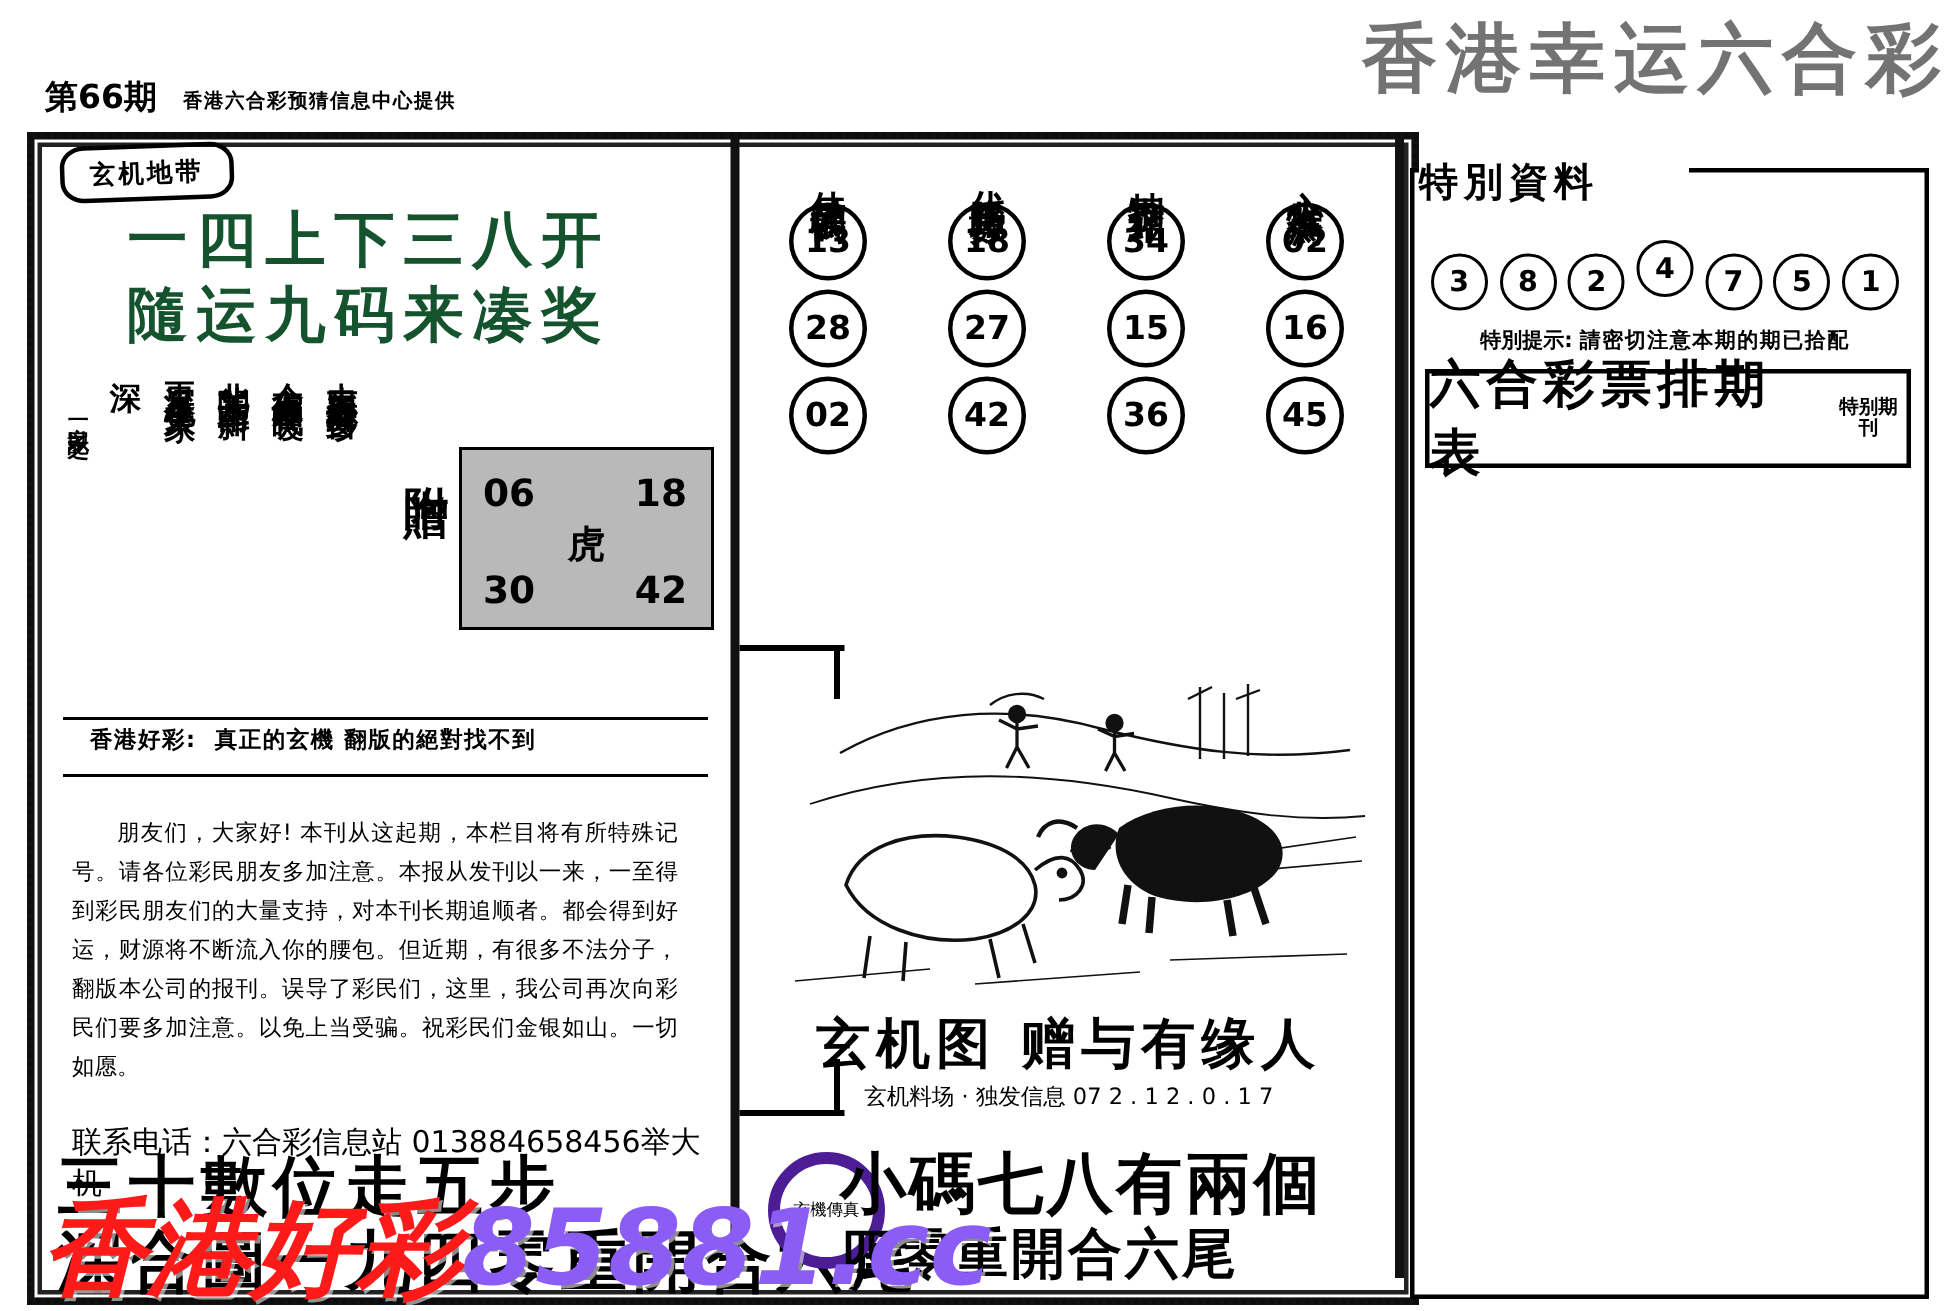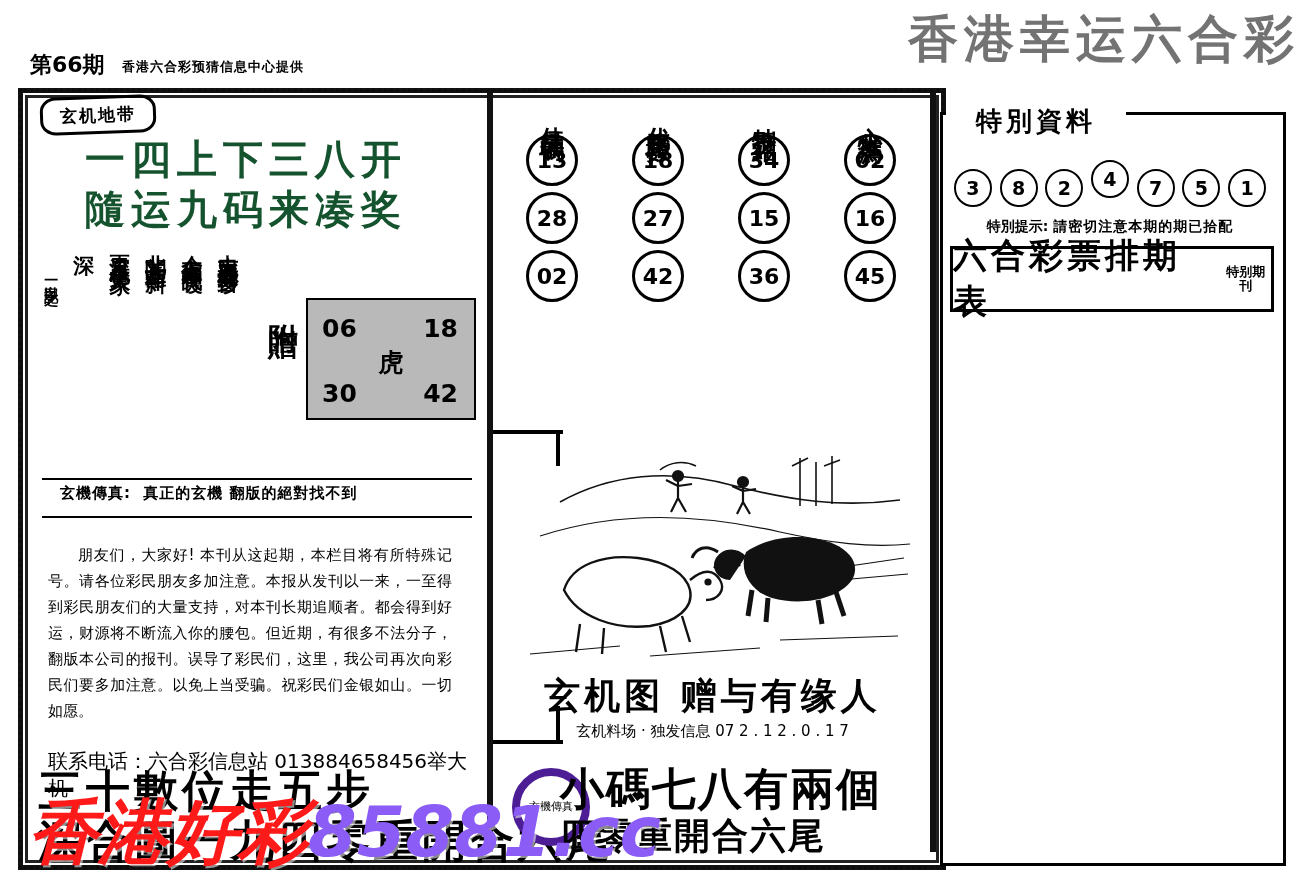--- a/index.html
+++ b/index.html
@@ -160,21 +160,21 @@
 
   
   .tick{position:absolute;background:#000;}
 
   
   .right-panel{
     position:absolute;left:940px;top:112px;width:340px;height:748px;border:3px solid #000;
     background:#fff;
   }
   .right-title{
-    position:absolute;left:946px;top:104px;width:180px;text-align:center;
+    position:absolute;left:946px;top:104px;width:180px;
     font-family:"DejaVu Sans", sans-serif;font-weight:bold;font-size:26px;letter-spacing:4px;
     background:#fff;
   }
   .rnums{
     position:absolute;left:950px;top:160px;width:320px;display:flex;justify-content:space-around;align-items:center;
   }
   .rcircle{
     width:34px;height:34px;border:2px solid #000;border-radius:50%;
     display:flex;align-items:center;justify-content:center;
     font-family:"DejaVu Sans", sans-serif;font-weight:bold;font-size:19px;
@@ -231,21 +231,21 @@
   <div class="gift-box">
     <span class="n n1">06</span>
     <span class="n n2">18</span>
     <span class="zodiac">虎</span>
     <span class="n n3">30</span>
     <span class="n n4">42</span>
   </div>
 
   <div class="notice-hr"></div>
   <div class="notice">
-    <span>玄機傳真:</span>
+    <span>香港好彩:</span>
     <span class="em">真正的玄機 翻版的絕對找不到</span>
   </div>
   <div class="notice-hr2"></div>
 
   <div class="body-text">
     <p>朋友们，大家好! 本刊从这起期，本栏目将有所特殊记号。请各位彩民朋友多加注意。本报从发刊以一来，一至得到彩民朋友们的大量支持，对本刊长期追顺者。都会得到好运，财源将不断流入你的腰包。但近期，有很多不法分子，翻版本公司的报刊。误导了彩民们，这里，我公司再次向彩民们要多加注意。以免上当受骗。祝彩民们金银如山。一切如愿。</p>
   </div>
 
   <div class="phone-line">联系电话：六合彩信息站 013884658456举大机</div>
   <div class="bigline1">三十數位走五步</div>

